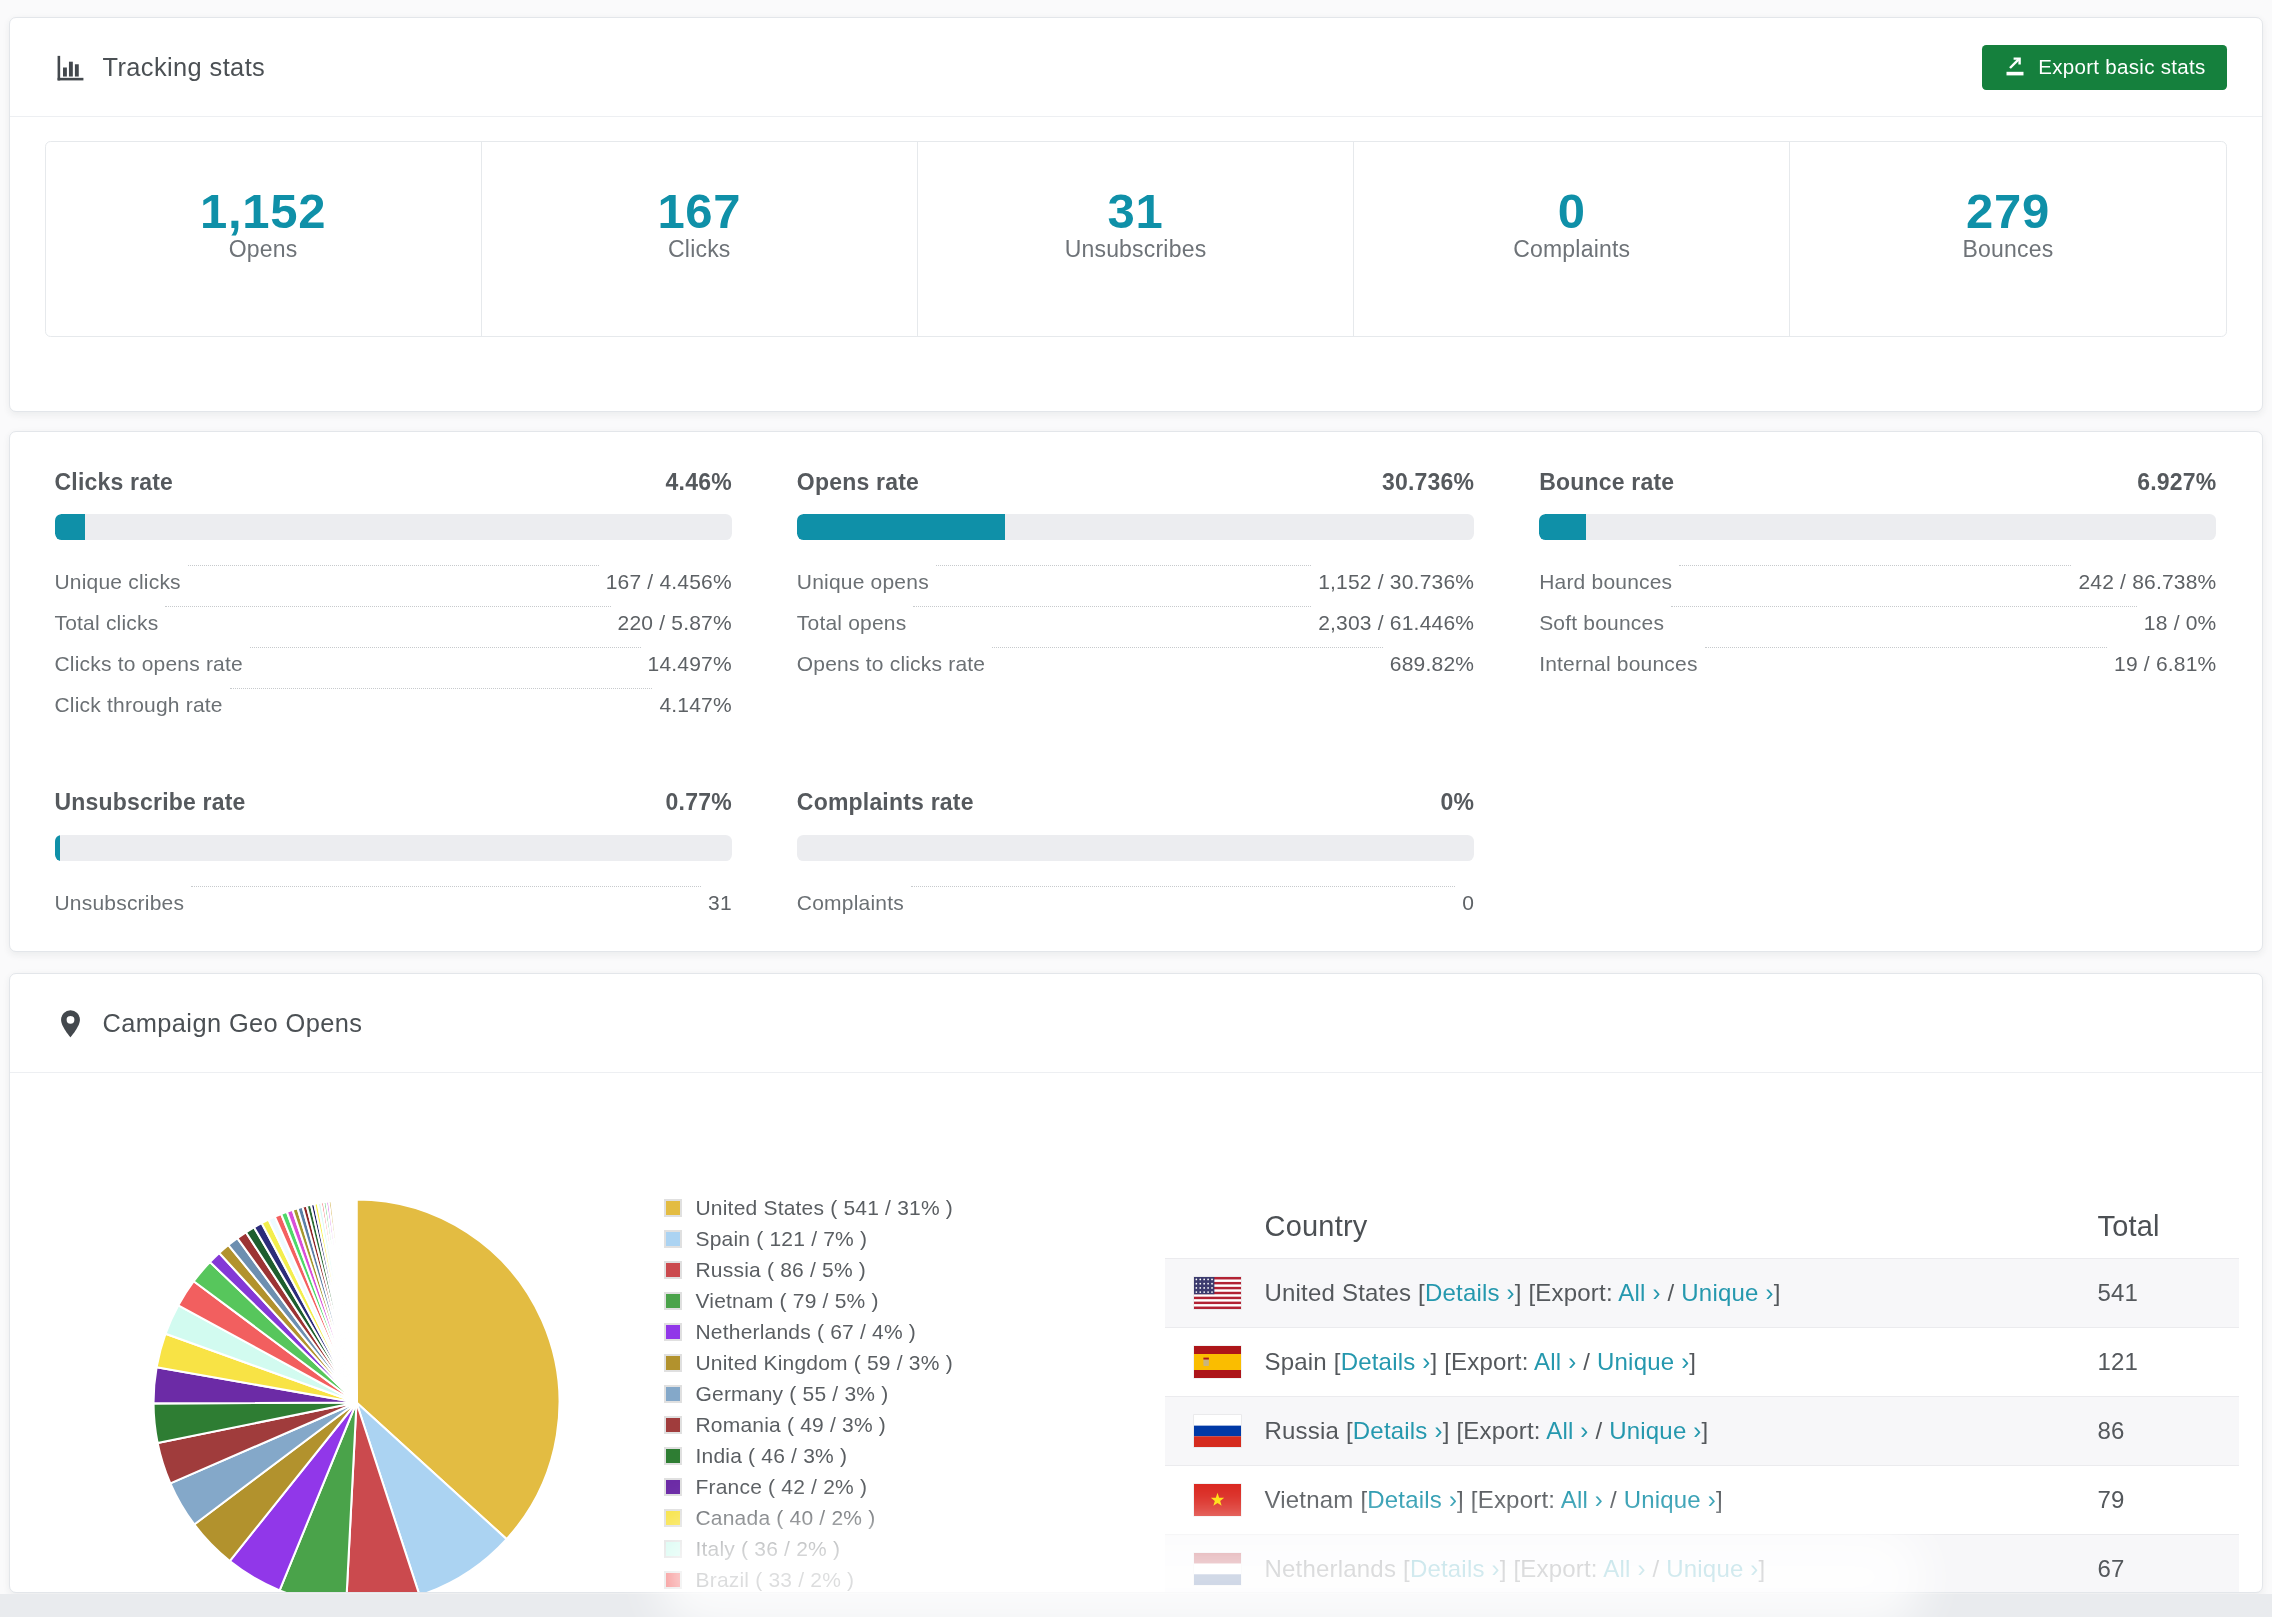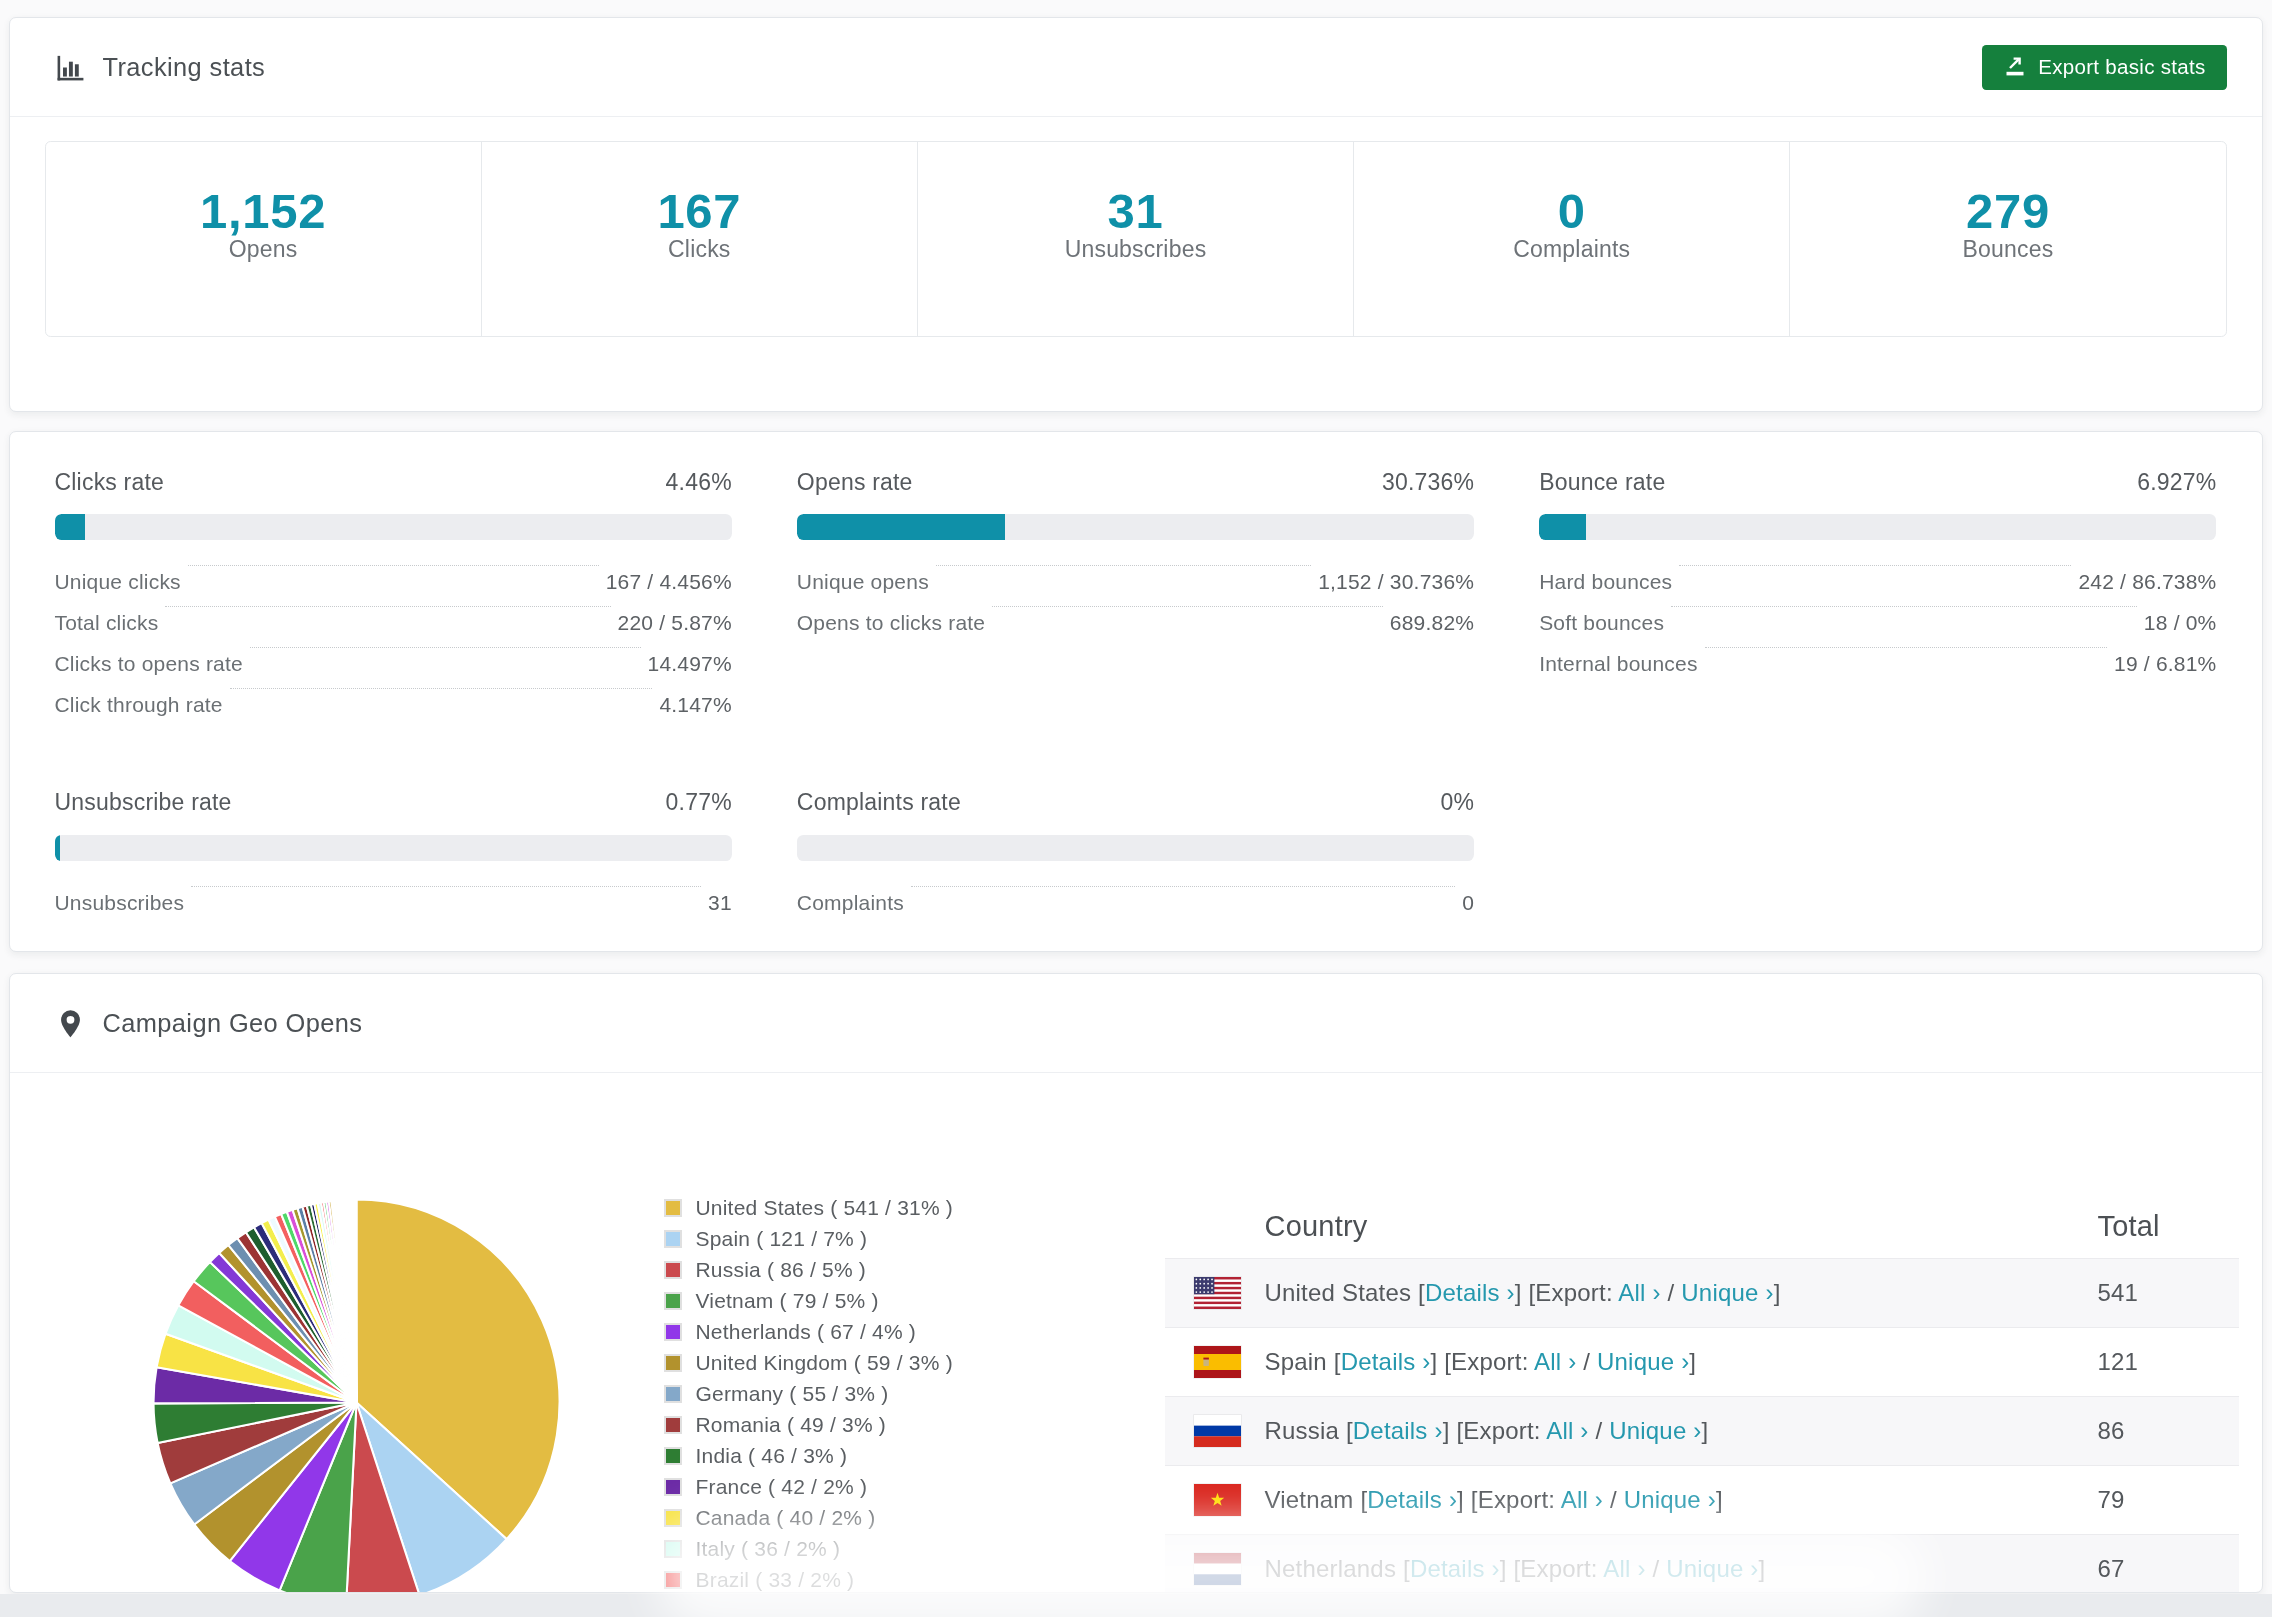--- a/index.html
+++ b/index.html
@@ -43,21 +43,21 @@
   .stat-cell:last-child{border-right:none}
   .stat-value{font-size:49px;font-weight:700;color:#0f90a8;letter-spacing:0.7px;line-height:1}
   .stat-label{font-size:23px;color:#6e7378}
 
   
   .rates-grid{
     display:grid;grid-template-columns:1fr 1fr 1fr;column-gap:65px;row-gap:55px;
     padding:37px 45px;box-sizing:border-box;
   }
   .rate-head{display:flex;justify-content:space-between;align-items:baseline;
-    font-size:23px;font-weight:400;color:#55595d}
+    font-size:23px;font-weight:700;color:#55595d}
   .rate-bar{margin-top:18.4px;height:26px;background:#ecedf0;border-radius:6.4px;overflow:hidden}
   .rate-fill{height:100%;background:#0f90a8;border-radius:6.4px 0 0 6.4px}
   .rate-rows{margin-top:30px}
   .dotrow{display:flex;align-items:flex-start;height:41px;font-size:21px;color:#6b7074;white-space:nowrap}
   .dotrow .leader{flex:1;border-bottom:1.8px dotted #c7cacd;margin:0 7px;transform:translateY(-5px)}
   .dotrow .val{color:#5d6165}
 
   
   .geo-body{position:relative;height:519px}
   #pieChart{position:absolute;left:130px;top:113px;width:433px;height:433px}
@@ -180,20 +180,25 @@
        <span>30.736%</span>
      </div>
      <div class="rate-bar">
        <div class="rate-fill" style="width:30.736%;"></div>
      </div>
      <div class="rate-rows">
           <div class="dotrow">
        <span class="lbl">Unique opens</span>
        <span class="leader"></span>
        <span class="val">1,152 / 30.736%</span>
+     </div>
+          <div class="dotrow">
+       <span class="lbl">Total opens</span>
+       <span class="leader"></span>
+       <span class="val">2,303 / 61.446%</span>
      </div>
           <div class="dotrow">
        <span class="lbl">Opens to clicks rate</span>
        <span class="leader"></span>
        <span class="val">689.82%</span>
      </div>
         </div>
       </div>
       <div class="rate-block">
         <div class="rate-head">

